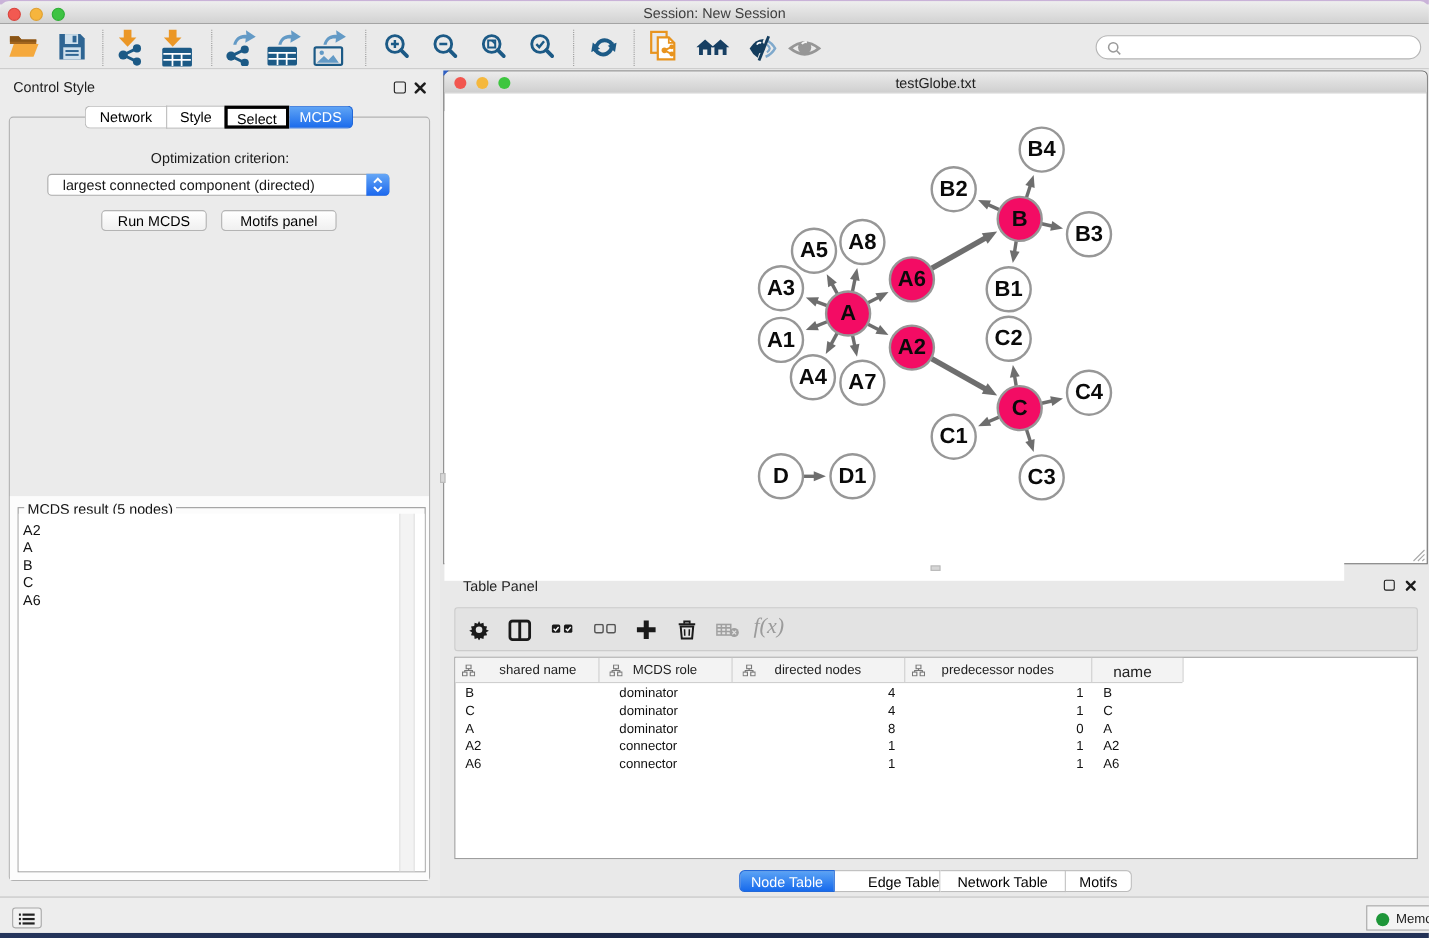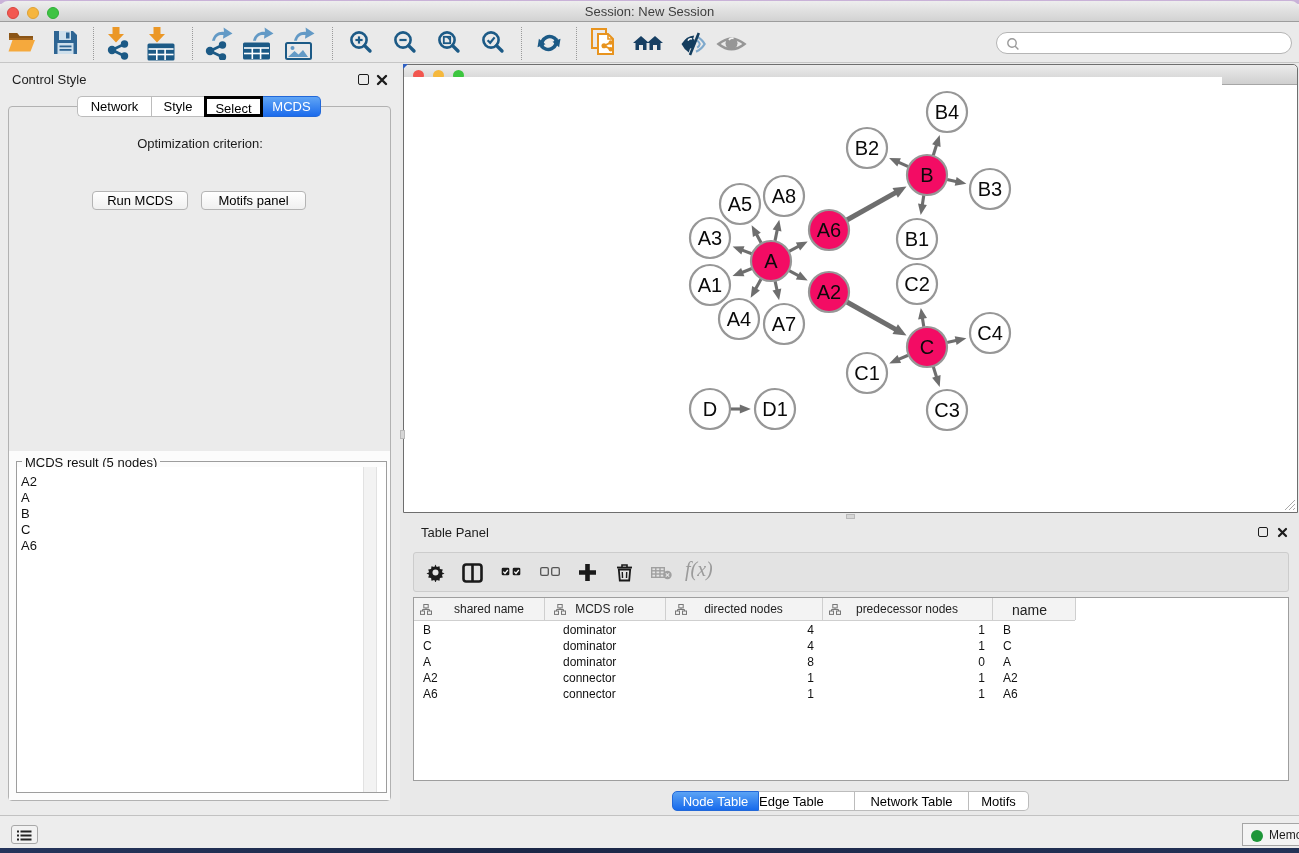--- a/index.html
+++ b/index.html
@@ -172,41 +172,51 @@
 
   <div class="abs" style="left:77px;top:33px;height:21px;display:flex;font-size:13px;">
     <div style="width:74px;background:#fff;border:1px solid #bcbcbc;border-right:none;border-radius:5px 0 0 5px;text-align:center;line-height:20px;">Network</div>
     <div style="width:53px;background:#fff;border:1px solid #bcbcbc;border-right:none;text-align:center;line-height:20px;">Style</div>
     <div style="width:59px;background:#fff;border:3px solid #000000;text-align:center;line-height:20px;">Select</div>
     <div style="width:58px;background:linear-gradient(#60a5f5,#1b6bec);border:1px solid #2268d8;border-left:none;border-radius:0 5px 5px 0;text-align:center;line-height:20px;color:#fff;">MCDS</div>
   </div>
 
   <div class="abs" style="left:0;top:73px;width:400px;text-align:center;font-size:13px;color:#1b1b1b;">Optimization criterion:</div>
 
+  <div class="abs" style="left:43px;top:95px;width:311px;height:20px;background:#fff;border:1px solid #ababab;border-radius:4px;">
+    <div style="position:absolute;left:13px;top:2px;font-size:13px;color:#161616;">largest connected component (directed)</div>
+    <div style="position:absolute;right:-1px;top:-1px;width:21px;height:20px;background:linear-gradient(#66a7f6,#1a67ee);border-radius:0 4px 4px 0;">
+      <svg style="position:absolute;left:5px;top:3px;" width="11" height="14" viewBox="0 0 11 14">
+          <path d="M2 5 L5.5 1.5 L9 5" fill="none" stroke="#fff" stroke-width="1.8"></path>
+          <path d="M2 9 L5.5 12.5 L9 9" fill="none" stroke="#fff" stroke-width="1.8"></path>
+        </svg>
+    </div>
+  </div>
 
   <div class="abs" style="left:92px;top:128px;width:96px;height:19px;background:linear-gradient(#fff,#f0f0f0);border:1px solid #b4b4b4;border-radius:4px;text-align:center;line-height:18px;font-size:13px;">Run MCDS</div>
   <div class="abs" style="left:201px;top:128px;width:105px;height:19px;background:linear-gradient(#fff,#f0f0f0);border:1px solid #b4b4b4;border-radius:4px;text-align:center;line-height:18px;font-size:13px;">Motifs panel</div>
 
   <div class="abs" style="left:9px;top:388px;width:381px;height:349px;background:#fcfcfc;"></div>
   <div class="abs" style="left:16px;top:398px;width:371px;height:332px;border:1px solid #9d9d9d;"></div>
   <div class="abs" style="left:22px;top:392px;background:#fcfcfc;padding:0 3px;font-size:13px;color:#111;">MCDS result (5 nodes)</div>
   <div class="abs" style="left:17px;top:404px;width:369px;height:325px;background:#fff;"></div>
   <div class="abs" style="left:363px;top:404px;width:14px;height:325px;background:#f3f3f3;border-left:1px solid #e2e2e2;border-right:1px solid #e2e2e2;"></div>
   <div class="abs" style="left:21px;top:411px;font-size:13px;color:#111;line-height:16px;">A2<br>A<br>B<br>C<br>A6</div>
 </div>
 
 <div class="abs" style="left:400px;top:63px;width:899px;height:753px;background:#e9e9e9;"></div>
 
 <div class="abs" style="left:403px;top:64px;width:895px;height:449px;border:1px solid #6e6e6e;border-radius:5px 5px 0 0;background:#fff;">
   <div class="abs" style="left:0;top:0;width:893px;height:20px;background:linear-gradient(#ececec,#cfcfcf);border-bottom:1px solid #a6a6a6;border-radius:5px 5px 0 0;">
     <div class="tl" style="left:9px;top:5px;width:11px;height:11px;background:#f2564f;"></div>
     <div class="tl" style="left:29px;top:5px;width:11px;height:11px;background:#f5b83d;"></div>
     <div class="tl" style="left:49px;top:5px;width:11px;height:11px;background:#3dc63f;"></div>
-  </div>
-  <div class="abs" style="left:0;top:12px;width:818px;height:427px;background:#fff;">
+    <div class="abs" style="left:0;right:0;top:3px;text-align:center;font-size:13px;color:#1d1d1d;">testGlobe.txt</div>
+  </div>
+  <div class="abs" style="left:0;top:36px;width:818px;height:427px;background:#fff;font-weight:bold;">
     <svg width="893" height="427" viewBox="0 0 893 427" style="position:absolute;left:0;top:0;">
         <line x1="357.2" y1="166.0" x2="352.1" y2="156.6" stroke="#6e6e6e" stroke-width="3.1"></line>
         <polygon points="347.6,148.3 356.8,155.8 348.9,160.1" fill="#6e6e6e"></polygon>
         <line x1="371.0" y1="163.9" x2="373.4" y2="152.0" stroke="#6e6e6e" stroke-width="3.1"></line>
         <polygon points="375.3,142.7 377.5,154.4 368.7,152.6" fill="#6e6e6e"></polygon>
         <line x1="347.8" y1="176.8" x2="337.5" y2="172.9" stroke="#6e6e6e" stroke-width="3.1"></line>
         <polygon points="328.6,169.5 340.5,169.2 337.3,177.6" fill="#6e6e6e"></polygon>
         <line x1="347.9" y1="191.5" x2="337.4" y2="195.7" stroke="#6e6e6e" stroke-width="3.1"></line>
         <polygon points="328.5,199.1 337.1,190.9 340.4,199.3" fill="#6e6e6e"></polygon>
         <line x1="357.1" y1="201.9" x2="351.3" y2="212.5" stroke="#6e6e6e" stroke-width="3.1"></line>
@@ -386,21 +396,21 @@
 <div class="abs" style="left:1074.5px;top:598px;width:1px;height:22px;background:#cfcfcf;"></div>
 
 <div class="abs" style="left:423px;top:622px;font-size:12px;line-height:16px;color:#111;">B<br>C<br>A<br>A2<br>A6</div>
 <div class="abs" style="left:563px;top:622px;font-size:12px;line-height:16px;color:#111;">dominator<br>dominator<br>dominator<br>connector<br>connector</div>
 <div class="abs" style="left:700px;top:622px;width:114px;text-align:right;font-size:12px;line-height:16px;color:#111;">4<br>4<br>8<br>1<br>1</div>
 <div class="abs" style="left:880px;top:622px;width:105px;text-align:right;font-size:12px;line-height:16px;color:#111;">1<br>1<br>0<br>1<br>1</div>
 <div class="abs" style="left:1003px;top:622px;font-size:12px;line-height:16px;color:#111;">B<br>C<br>A<br>A2<br>A6</div>
 
 <div class="abs" style="left:672px;top:791px;height:20px;display:flex;font-size:13px;">
   <div style="width:87px;background:linear-gradient(#5ba3f5,#176aec);border:1px solid #2268d8;border-radius:5px 0 0 5px;text-align:center;line-height:19px;color:#fff;">Node Table</div>
-  <div style="width:96px;background:#fff;border:1px solid #bcbcbc;border-left:none;text-align:left;line-height:19px;">Edge Table</div>
+  <div style="width:96px;background:#fff;border:1px solid #bcbcbc;border-left:none;text-align:right;line-height:19px;">Edge Table</div>
   <div style="width:114px;background:#fff;border:1px solid #bcbcbc;border-left:none;text-align:center;line-height:19px;">Network Table</div>
   <div style="width:60px;background:#fff;border:1px solid #bcbcbc;border-left:none;border-radius:0 5px 5px 0;text-align:center;line-height:19px;">Motifs</div>
 </div>
 
 <div class="abs" style="left:0;top:815px;width:1299px;height:33px;background:#ededed;border-top:1px solid #c2c2c2;">
   <div class="abs" style="left:11px;top:9px;width:27px;height:19px;background:#f2f2f2;border:1px solid #a8a8a8;border-radius:3px;">
     <svg style="position:absolute;left:5px;top:3.5px;" width="15" height="11" viewBox="0 0 15 11">
         <g fill="#222">
           <rect x="0" y="0.5" width="2" height="2"></rect>
           <rect x="3.5" y="0.5" width="11" height="2"></rect>

